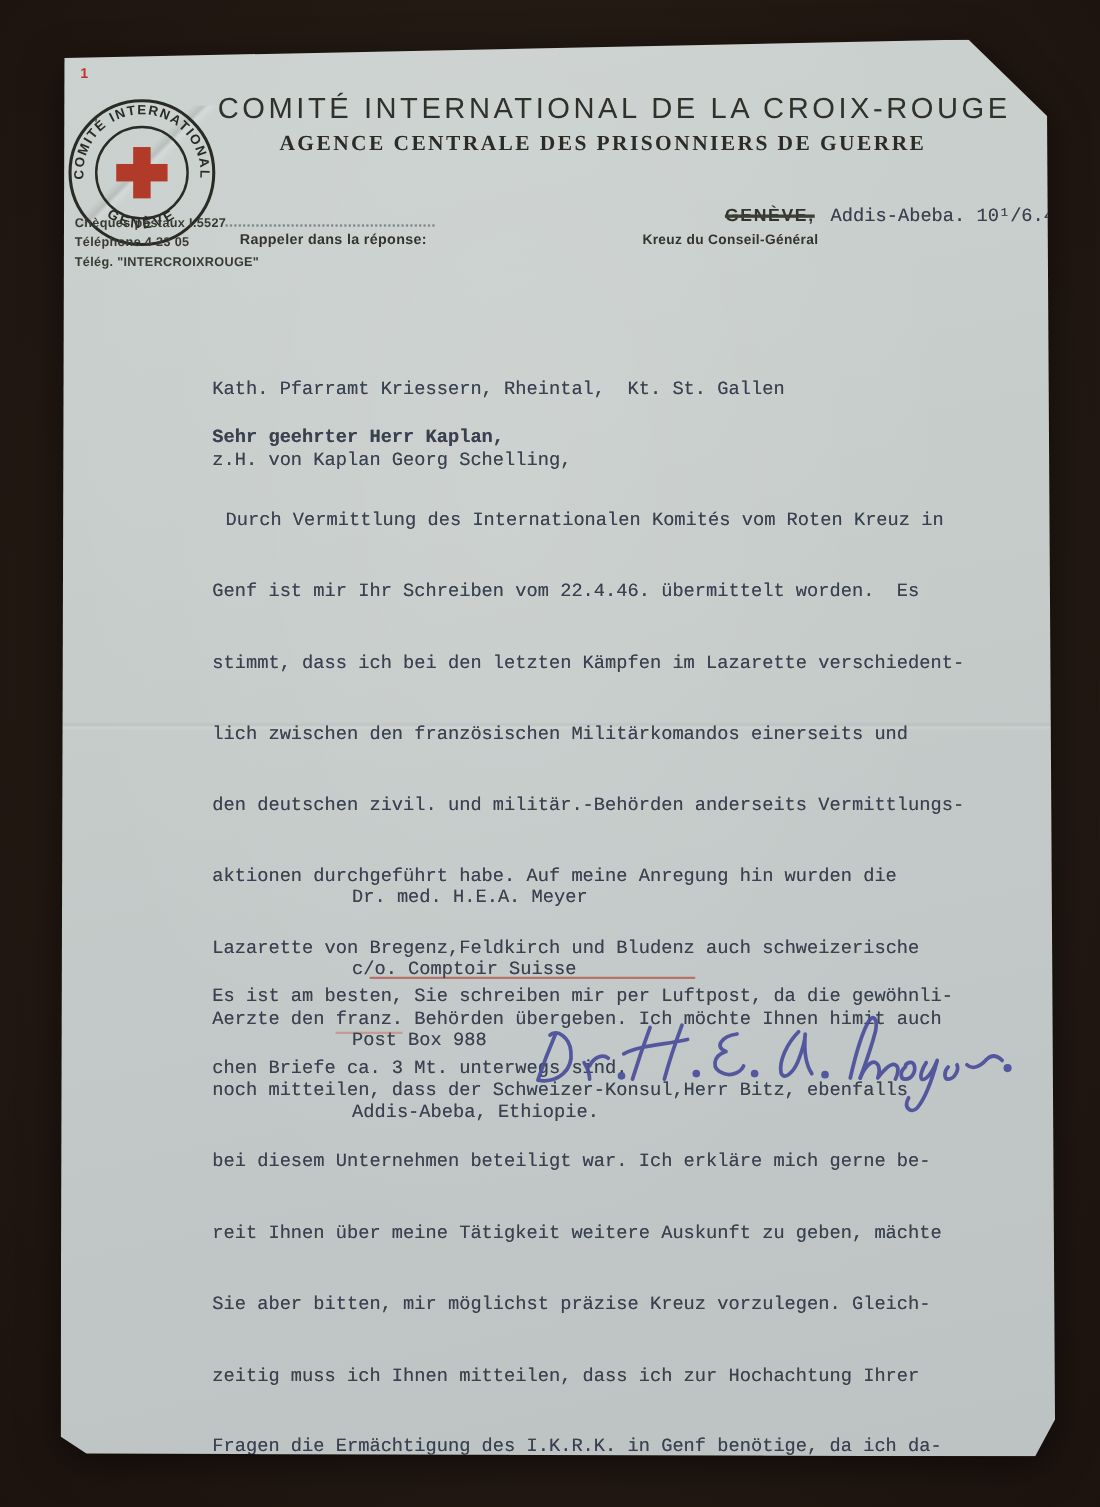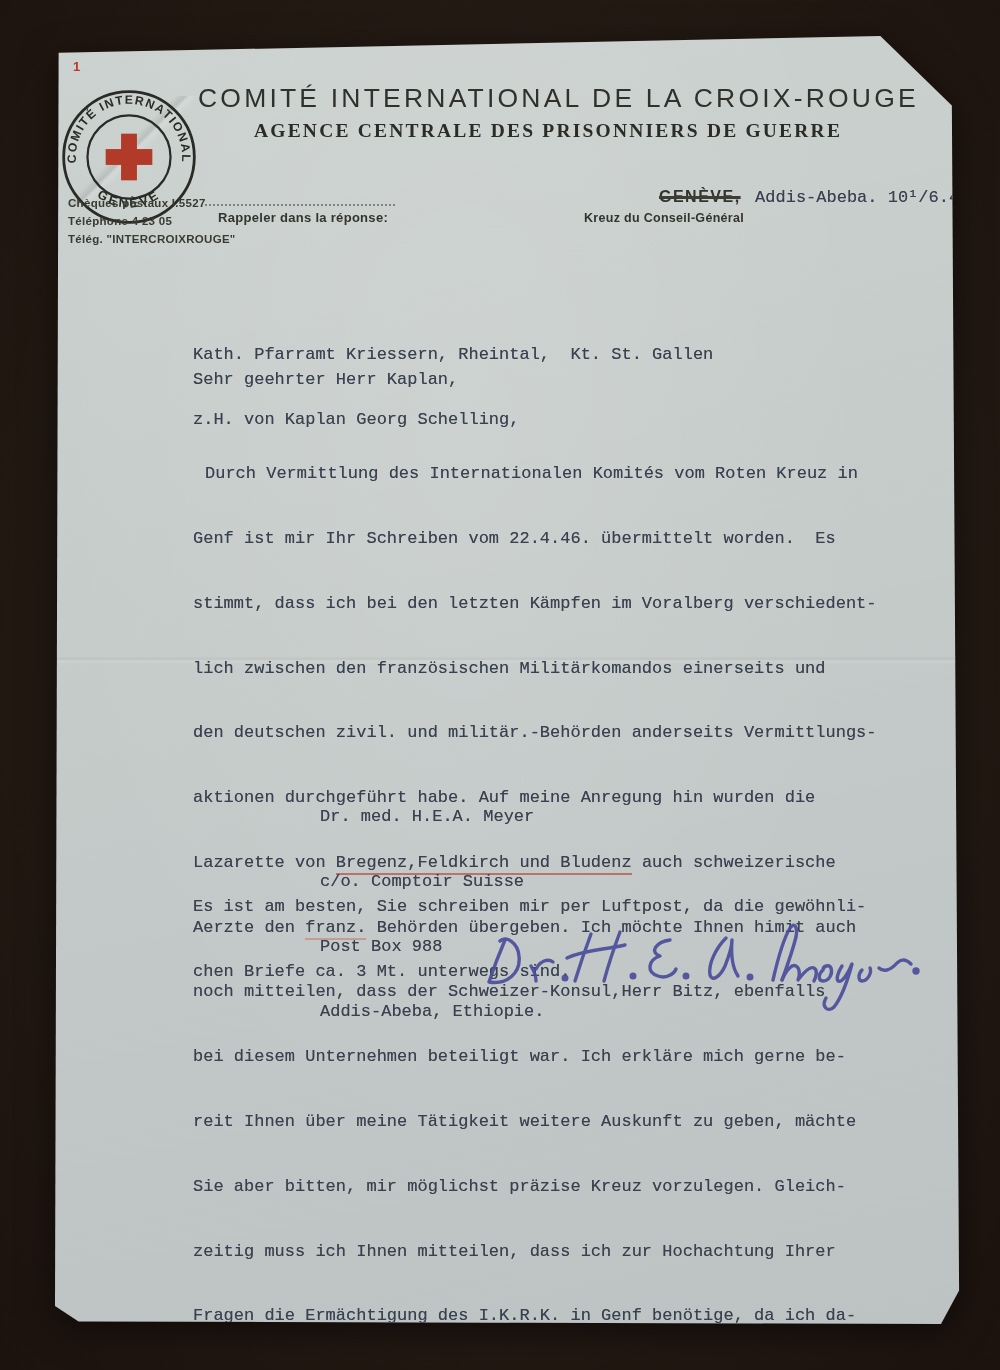--- a/index.html
+++ b/index.html
@@ -41,27 +41,27 @@
     text-decoration:line-through;text-decoration-thickness:2.5px;text-decoration-color:#3c3e36;}
   .typed-date{display:inline-block;margin-left:10px;
     font:17px/1.2 "Liberation Mono","DejaVu Sans Mono",monospace;color:#39404f;
     text-shadow:0 0 .5px rgba(57,64,79,.6);}
   .palais{position:absolute;left:529px;top:175px;
     font:bold 12.5px/1.2 "Liberation Sans",sans-serif;color:#33352d;letter-spacing:.3px;}
   
   .tw{font:17px/21.6px "Liberation Mono","DejaVu Sans Mono",monospace;
     color:#39404f;text-shadow:0 0 .5px rgba(57,64,79,.6);white-space:pre;}
   .recipient{position:absolute;left:138px;top:265px;}
-  .salutation{position:absolute;left:138px;top:333px;}
+  .salutation{position:absolute;left:138px;top:352px;font-weight:bold;}
   .para1{position:absolute;left:138px;top:384px;}
   .para1 .first{padding-left:12px;}
   .addr{position:absolute;left:265px;top:727px;}
   .para2{position:absolute;left:138px;top:817px;}
   .closing{position:absolute;left:263px;top:889px;}
-  .ul-red{border-bottom:2.5px solid rgba(178,62,48,.62);padding-bottom:1px;}
+  .ul-red{border-bottom:2.5px solid rgba(178,62,48,.62);padding-bottom:16px;}
   .ul-red-faint{border-bottom:2px solid rgba(195,95,75,.42);padding-bottom:1px;}
   .sig{position:absolute;left:418px;top:878px;width:450px;height:115px;}
   .logo{position:absolute;left:4px;top:51px;width:140px;height:140px;}
 </style>
 </head>
 <body>
 
 <div class="paper-wrap">
   <div class="paper">
 
@@ -109,21 +109,21 @@
     <div class="tw recipient">
       <div>Kath. Pfarramt Kriessern, Rheintal,  Kt. St. Gallen</div>
       <div>z.H. von Kaplan Georg Schelling,</div>
     </div>
 
     <div class="tw salutation">Sehr geehrter Herr Kaplan,</div>
 
     <div class="tw para1">
       <div class="first">Durch Vermittlung des Internationalen Komités vom Roten Kreuz in</div>
       <div>Genf ist mir Ihr Schreiben vom 22.4.46. übermittelt worden.  Es</div>
-      <div>stimmt, dass ich bei den letzten Kämpfen im Voralberg verschiedent-</div>
+      <div>stimmt, dass ich bei den letzten Kämpfen im Lazarette verschiedent-</div>
       <div>lich zwischen den französischen Militärkomandos einerseits und</div>
       <div>den deutschen zivil. und militär.-Behörden anderseits Vermittlungs-</div>
       <div>aktionen durchgeführt habe. Auf meine Anregung hin wurden die</div>
       <div><span>Lazarette von </span><span class="ul-red">Bregenz,Feldkirch und Bludenz</span><span> auch schweizerische</span></div>
       <div><span>Aerzte den </span><span class="ul-red-faint">franz.</span><span> Behörden übergeben. Ich möchte Ihnen himit auch</span></div>
       <div>noch mitteilen, dass der Schweizer-Konsul,Herr Bitz, ebenfalls</div>
       <div>bei diesem Unternehmen beteiligt war. Ich erkläre mich gerne be-</div>
       <div>reit Ihnen über meine Tätigkeit weitere Auskunft zu geben, mächte</div>
       <div>Sie aber bitten, mir möglichst präzise Kreuz vorzulegen. Gleich-</div>
       <div>zeitig muss ich Ihnen mitteilen, dass ich zur Hochachtung Ihrer</div>

